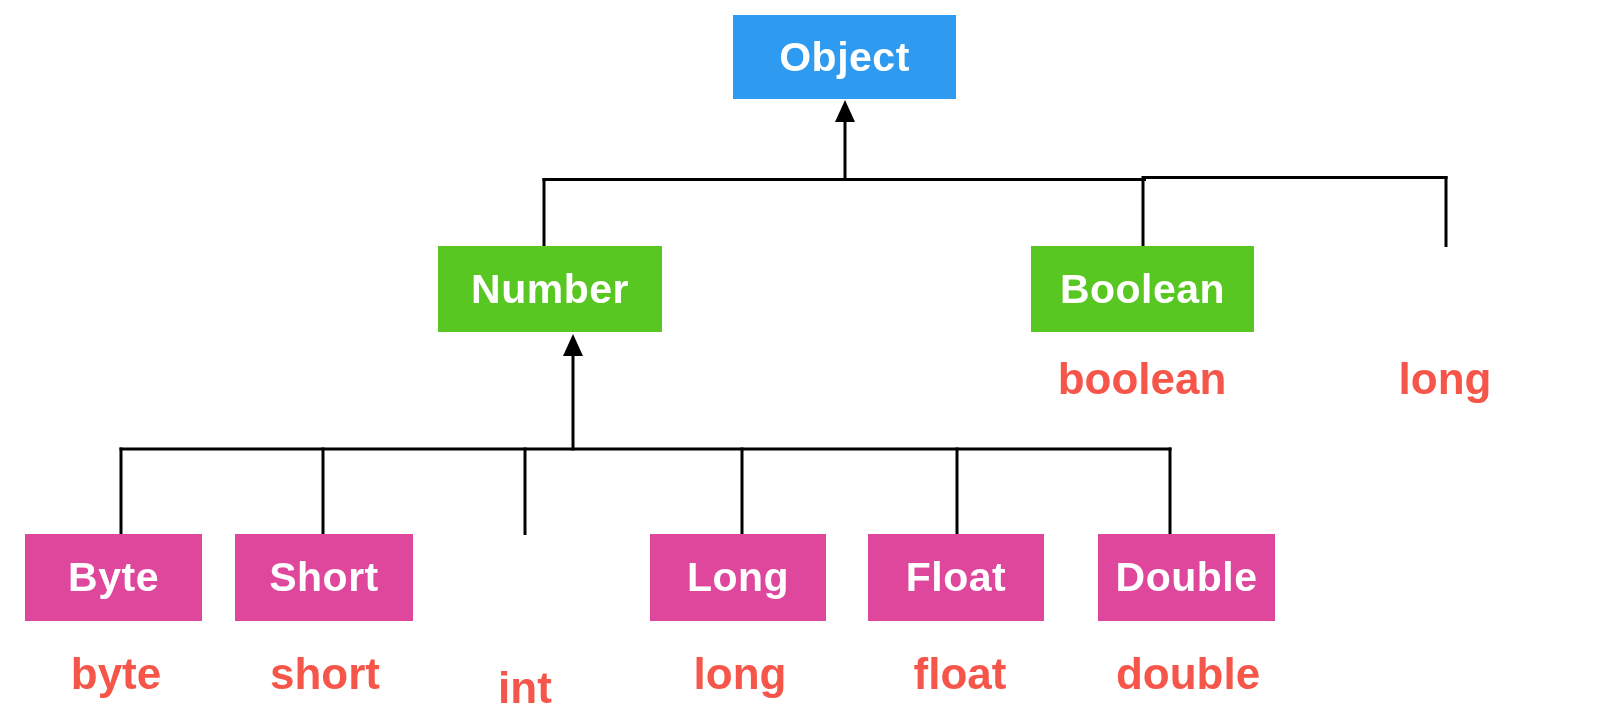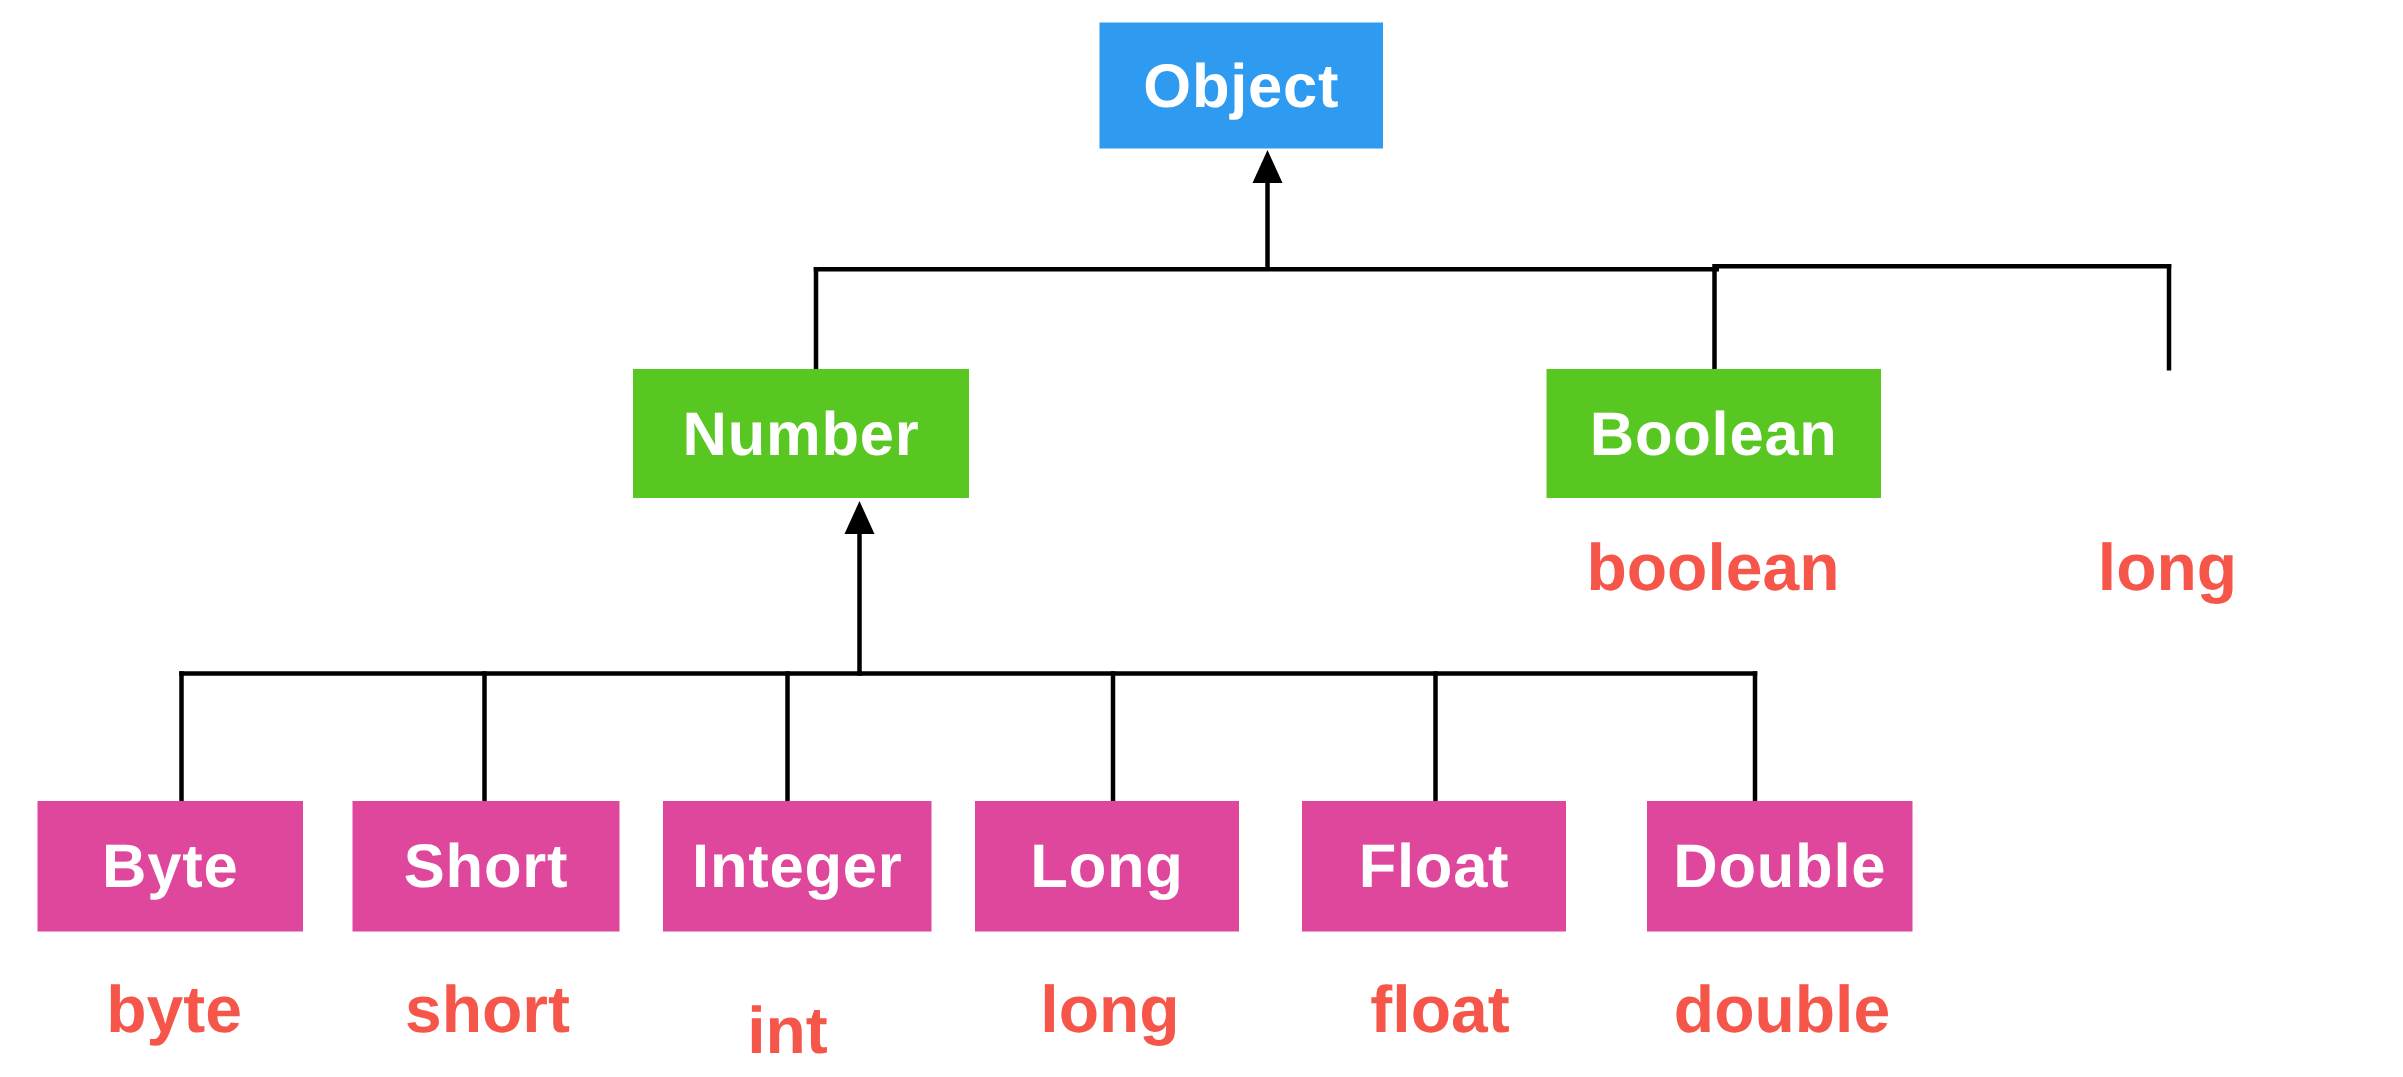--- a/index.html
+++ b/index.html
@@ -70,31 +70,30 @@
     <polygon points="573,334 563,356 583,356"></polygon>
     <line x1="119.5" y1="449" x2="1171.5" y2="449"></line>
     <line x1="121" y1="447.5" x2="121" y2="535"></line>
     <line x1="323" y1="447.5" x2="323" y2="535"></line>
     <line x1="525" y1="447.5" x2="525" y2="535"></line>
     <line x1="742" y1="447.5" x2="742" y2="535"></line>
     <line x1="957" y1="447.5" x2="957" y2="535"></line>
     <line x1="1170" y1="447.5" x2="1170" y2="535"></line>
   </svg>
 
-  <div class="node node--root" style="left:733px; top:15px; width:189px; height:84px;">Object</div>
+  <div class="node node--root" style="left:733px; top:15px; width:223px; height:84px;">Object</div>
 
-  <div class="node node--wrapper" style="left:422px; top:246px; width:224px; height:86px;">Number</div>
+  <div class="node node--wrapper" style="left:438px; top:246px; width:224px; height:86px;">Number</div>
   <div class="node node--wrapper" style="left:1031px; top:246px; width:223px; height:86px;">Boolean</div>
 
   <div class="primitive" style="left:1142px; top:357px;">boolean</div>
   <div class="primitive" style="left:1445px; top:357px;">long</div>
 
   <div class="node node--numeric" style="left:25px; top:534px; width:177px; height:87px;">Byte</div>
   <div class="node node--numeric" style="left:235px; top:534px; width:178px; height:87px;">Short</div>
-  <div class="node node--numeric" style="left:442px; top:534px; width:179px; height:87px;">Integer</div>
   <div class="node node--numeric" style="left:650px; top:534px; width:176px; height:87px;">Long</div>
   <div class="node node--numeric" style="left:868px; top:534px; width:176px; height:87px;">Float</div>
   <div class="node node--numeric" style="left:1098px; top:534px; width:177px; height:87px;">Double</div>
 
   <div class="primitive" style="left:116px; top:652px;">byte</div>
   <div class="primitive" style="left:325px; top:652px;">short</div>
   <div class="primitive" style="left:525px; top:652px;margin-top:14px;">int</div>
   <div class="primitive" style="left:740px; top:652px;">long</div>
   <div class="primitive" style="left:960px; top:652px;">float</div>
   <div class="primitive" style="left:1188px; top:652px;">double</div>

